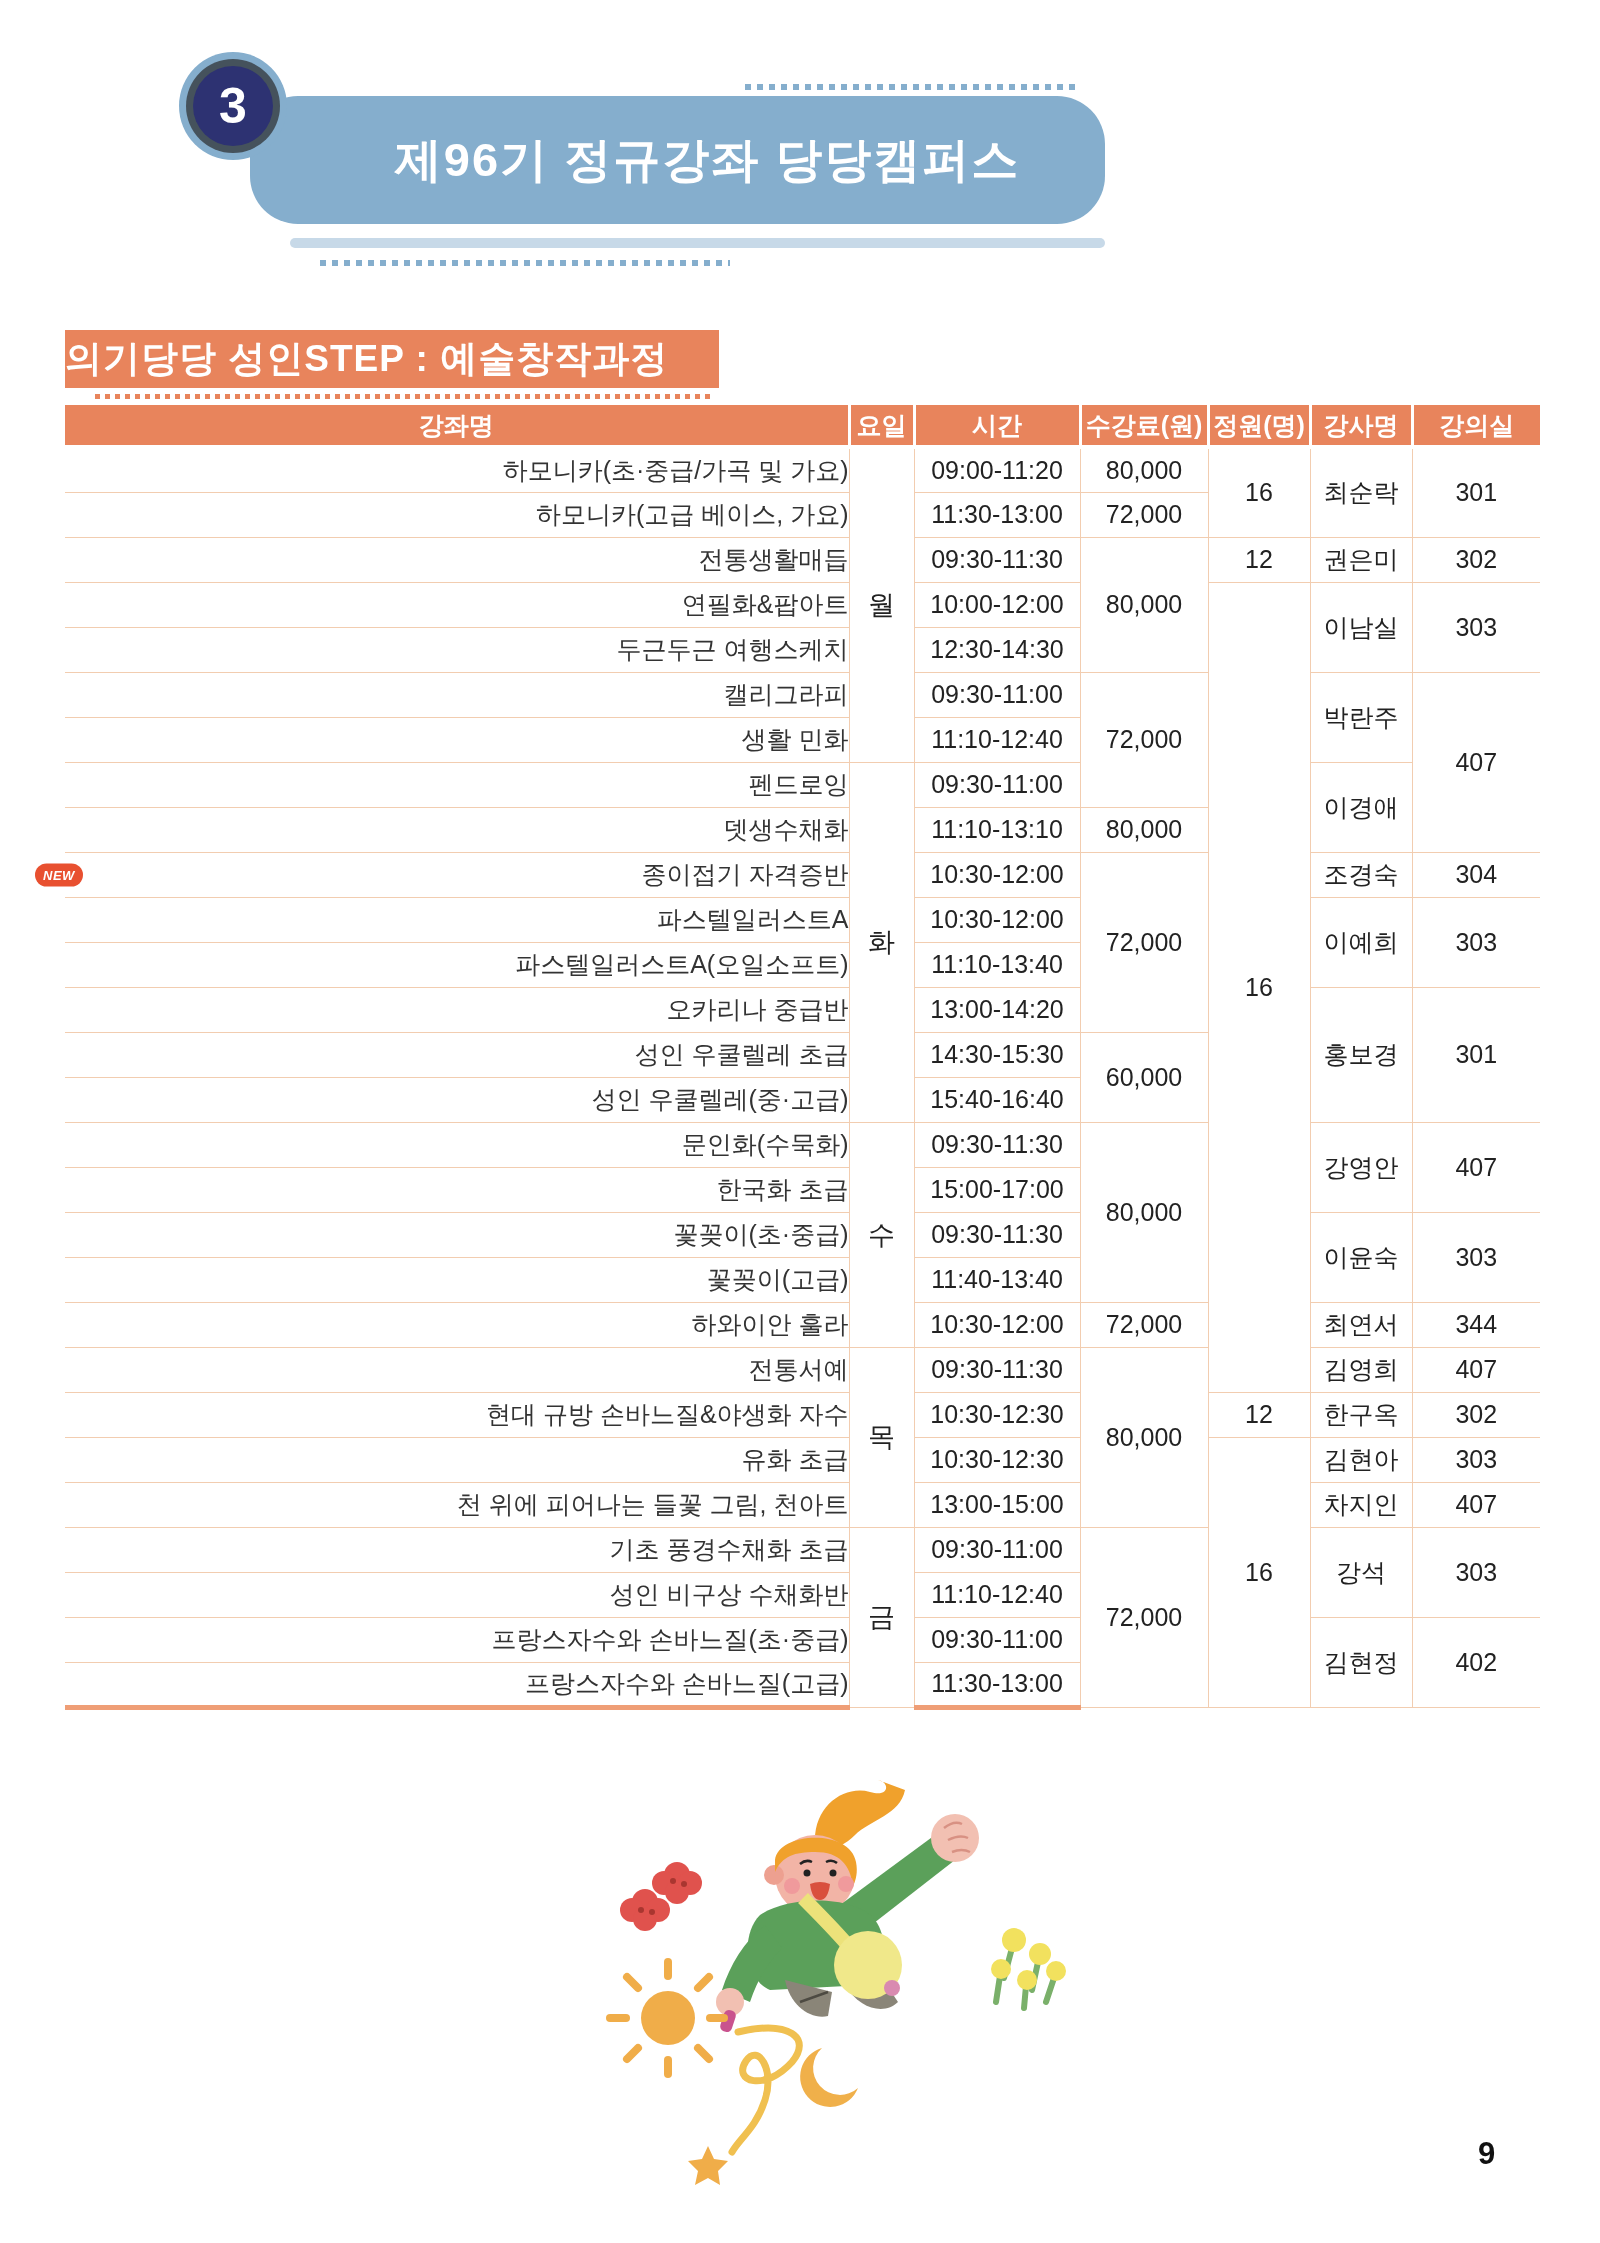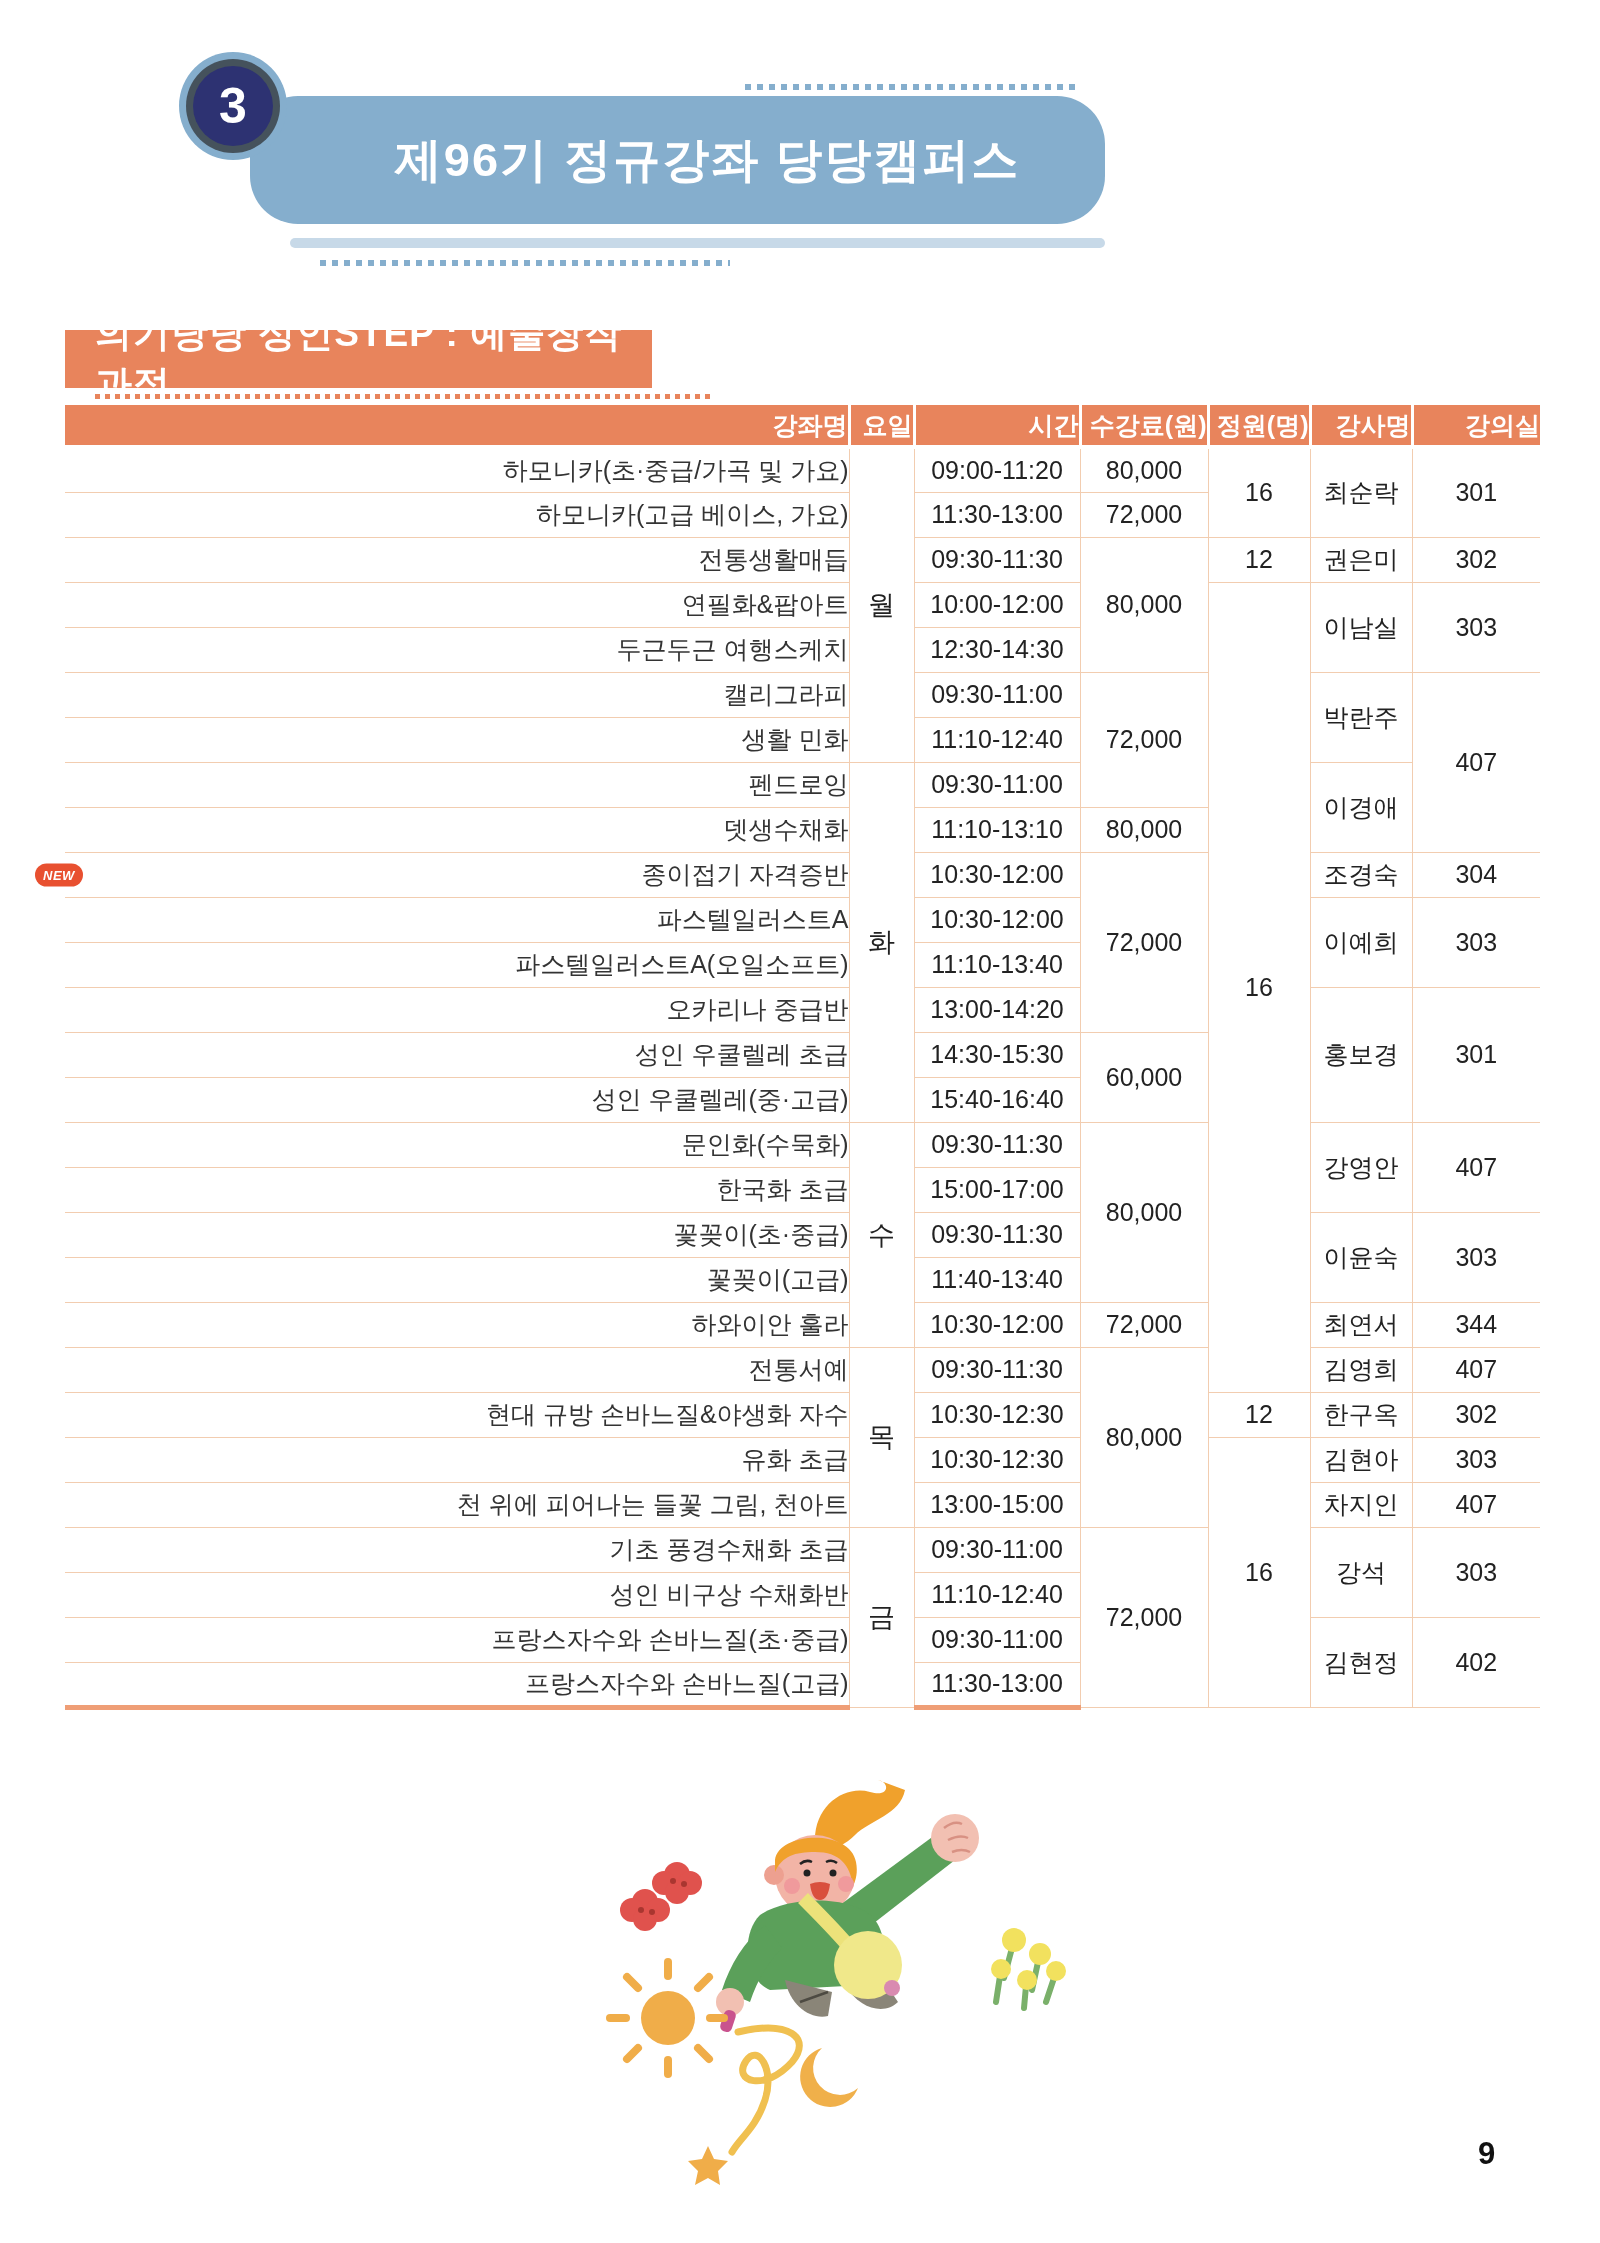--- a/index.html
+++ b/index.html
@@ -23,31 +23,31 @@
     background:#85aecd; border-radius:50%; }
   .circle-mid { position:absolute; left:7px; top:7px; width:94px; height:94px;
     background:#45525c; border-radius:50%; }
   .circle-inner { position:absolute; left:7px; top:7px; width:80px; height:80px;
     background:#2d3272; border-radius:50%; display:flex; align-items:center; justify-content:center;
     color:#fff; font-size:50px; font-weight:bold; }
   .dotted-blue-bottom { position:absolute; left:320px; top:260px; width:410px; height:6px;
     background:repeating-linear-gradient(to right,#85aecd 0 6px,transparent 6px 12px); }
 
   
-  .section-bar { position:absolute; left:65px; top:330px; width:587px; height:58px;
+  .section-bar { position:absolute; left:65px; top:330px; width:654px; height:58px;
     background:#e8845c; color:#ffffff; font-size:37px; font-weight:bold;
-    display:flex; align-items:center; padding-left:30px; letter-spacing:1px; }
+    display:flex; align-items:center; letter-spacing:1px; }
   .dotted-orange { position:absolute; left:95px; top:394px; width:615px; height:5px;
     background:repeating-linear-gradient(to right,#e8845c 0 5px,transparent 5px 10px); }
 
   
   table.schedule { position:absolute; left:65px; top:405px; width:1475px;
     border-collapse:collapse; table-layout:fixed; }
   .schedule th { background:#e8845c; color:#ffffff; font-size:25px; font-weight:bold;
-    height:42px; border:none; border-left:3px solid #ffffff; border-bottom:4px solid #ffffff;text-align:right; }
+    height:42px; border:none; border-left:3px solid #ffffff; border-bottom:4px solid #ffffff; }
   .schedule th:first-child { border-left:none; }
   .schedule td { border:1px solid #f2cdb0; font-size:25px; color:#222222;
     text-align:center; height:45px; padding:0; background:#fff; }
   .schedule td:first-child { border-left:none; }
   .schedule td:last-child { border-right:none; }
   .schedule tbody tr:last-child td { border-bottom:5px solid #ef9e76;margin-top:28px; }
   .schedule td.name { text-align:right; padding-left:20px; color:#333333; position:relative; }
   .schedule td.day { font-size:27px; }
   .new-badge { position:absolute; left:-30px; top:50%; transform:translateY(-50%);
     background:#e85030; color:#ffffff; font-size:13px; font-weight:bold;

